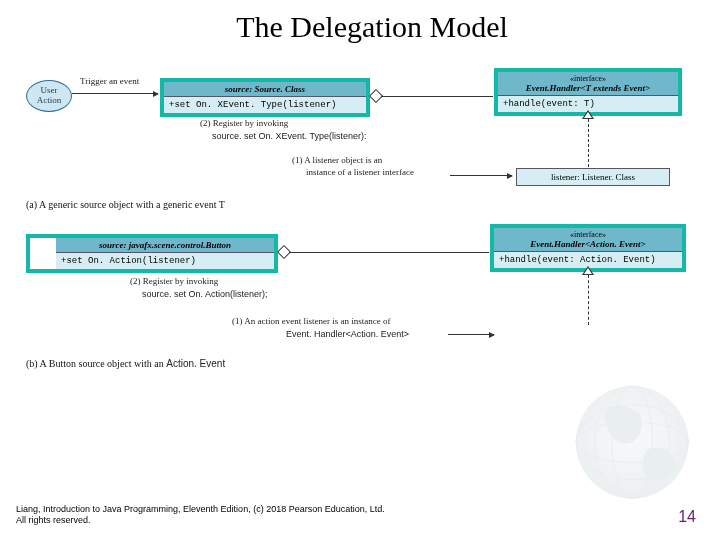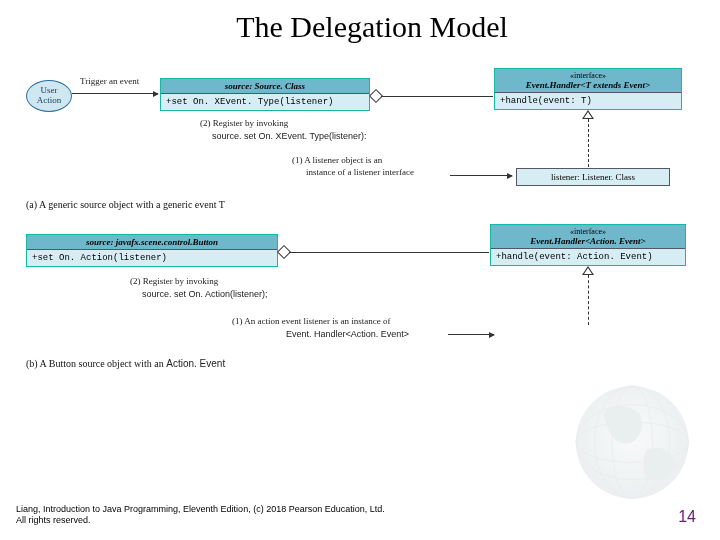--- a/index.html
+++ b/index.html
@@ -24,21 +24,21 @@
     left: 12px;
     width: 720px;
     text-align: center;
     font-size: 30px;
     font-weight: 400;
   }
   .abs { position: absolute; }
 
   
   .uml-box {
-    border: 1px solid #14b8a6;
+    border: 4px solid #14b8a6;
     background: #ffffff;
     font-family: Georgia, "Times New Roman", serif;
     font-size: 9px;
     box-sizing: border-box;
   }
   .uml-head {
     background: #6fb8cc;
     border-bottom: 1px solid #556;
     padding: 2px 4px;
     text-align: center;
@@ -209,21 +209,21 @@
   <div class="abs small-text" style="left:200px; top:118px;">(2) Register by invoking</div>
   <div class="abs code-text" style="left:212px; top:131px;">source. set On. XEvent. Type(listener):</div>
 
   <div class="abs small-text" style="left:292px; top:155px;">(1) A listener object is an</div>
   <div class="abs small-text" style="left:306px; top:167px;">instance of a listener interface</div>
 
   <div class="hline arrow-r" style="left:450px; top:175px; width:62px;"></div>
 
   <div class="abs caption" style="left:26px; top:199px;">(a) A generic source object with a generic event T</div>
 
-  <div class="abs uml-box" style="left:26px; top:234px; width:252px;">
+  <div class="abs uml-box" style="left:26px; top:234px; width:252px;padding-left:26px;">
     <div class="uml-head">
       <span class="name">source: javafx.scene.control.Button</span>
     </div>
     <div class="uml-body">+set On. Action(listener)</div>
   </div>
 
   <div class="diamond" style="left:279px; top:247px;"></div>
   <div class="hline" style="left:289px; top:252px; width:200px;"></div>
 
   <div class="abs uml-box" style="left:490px; top:224px; width:196px;">

